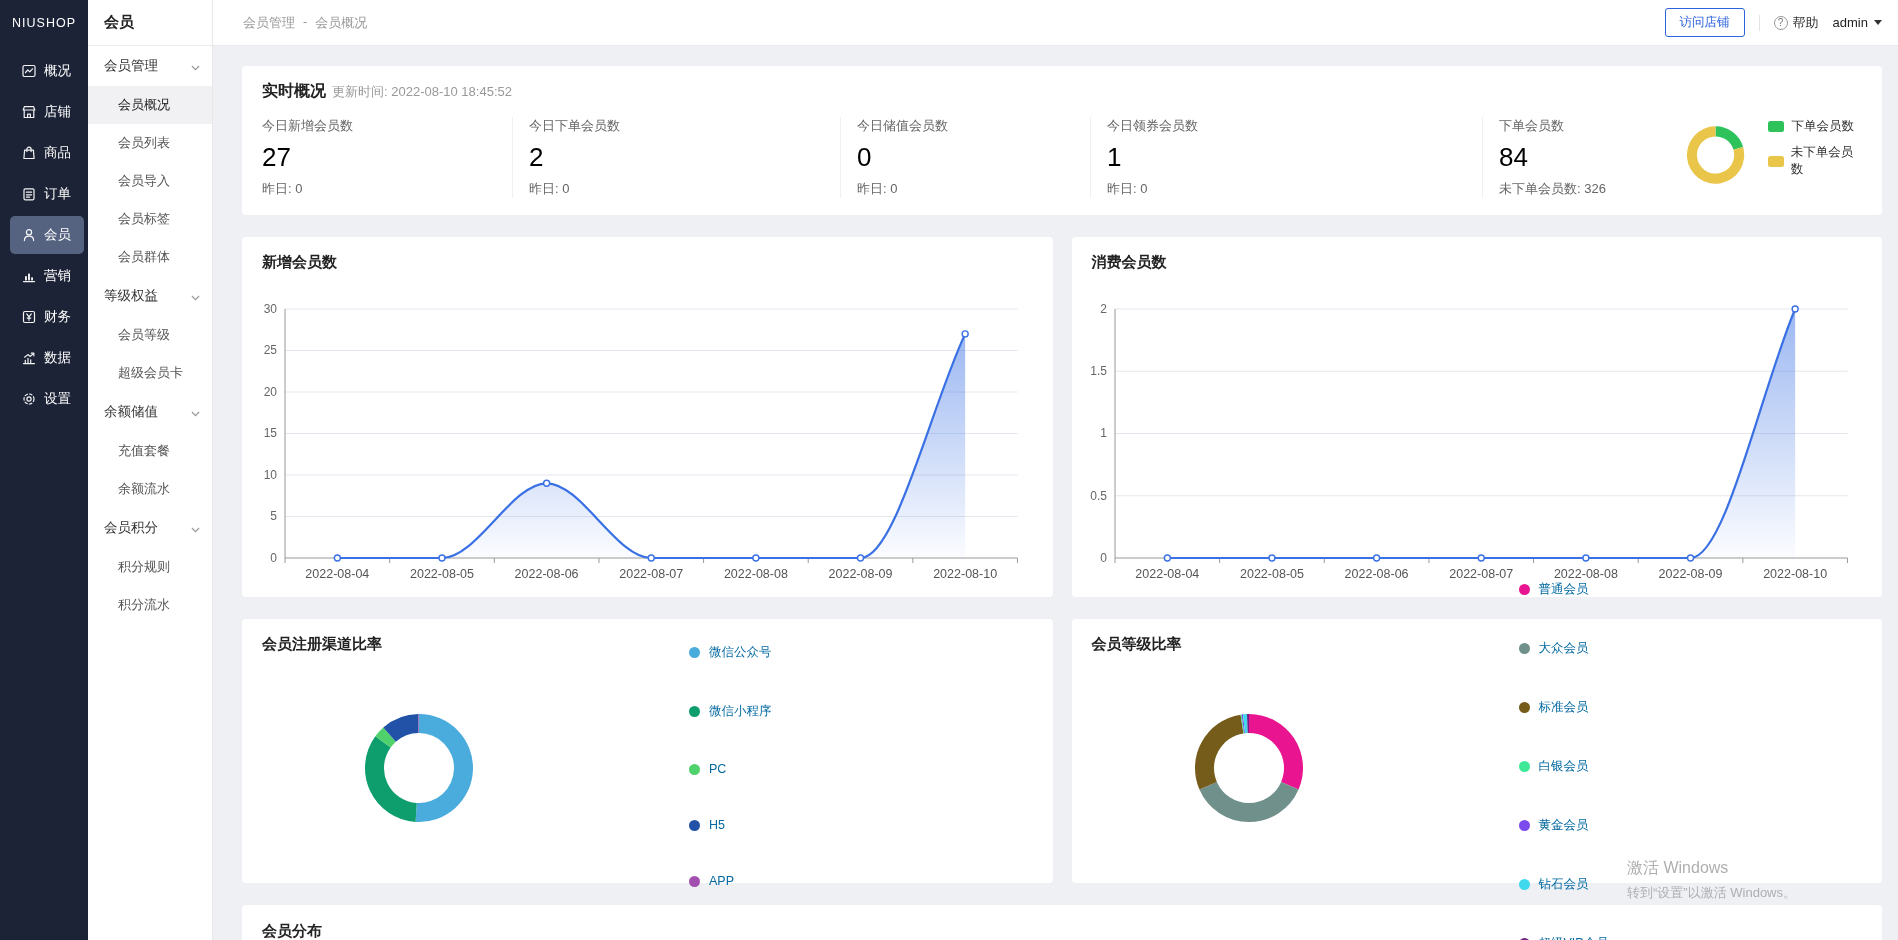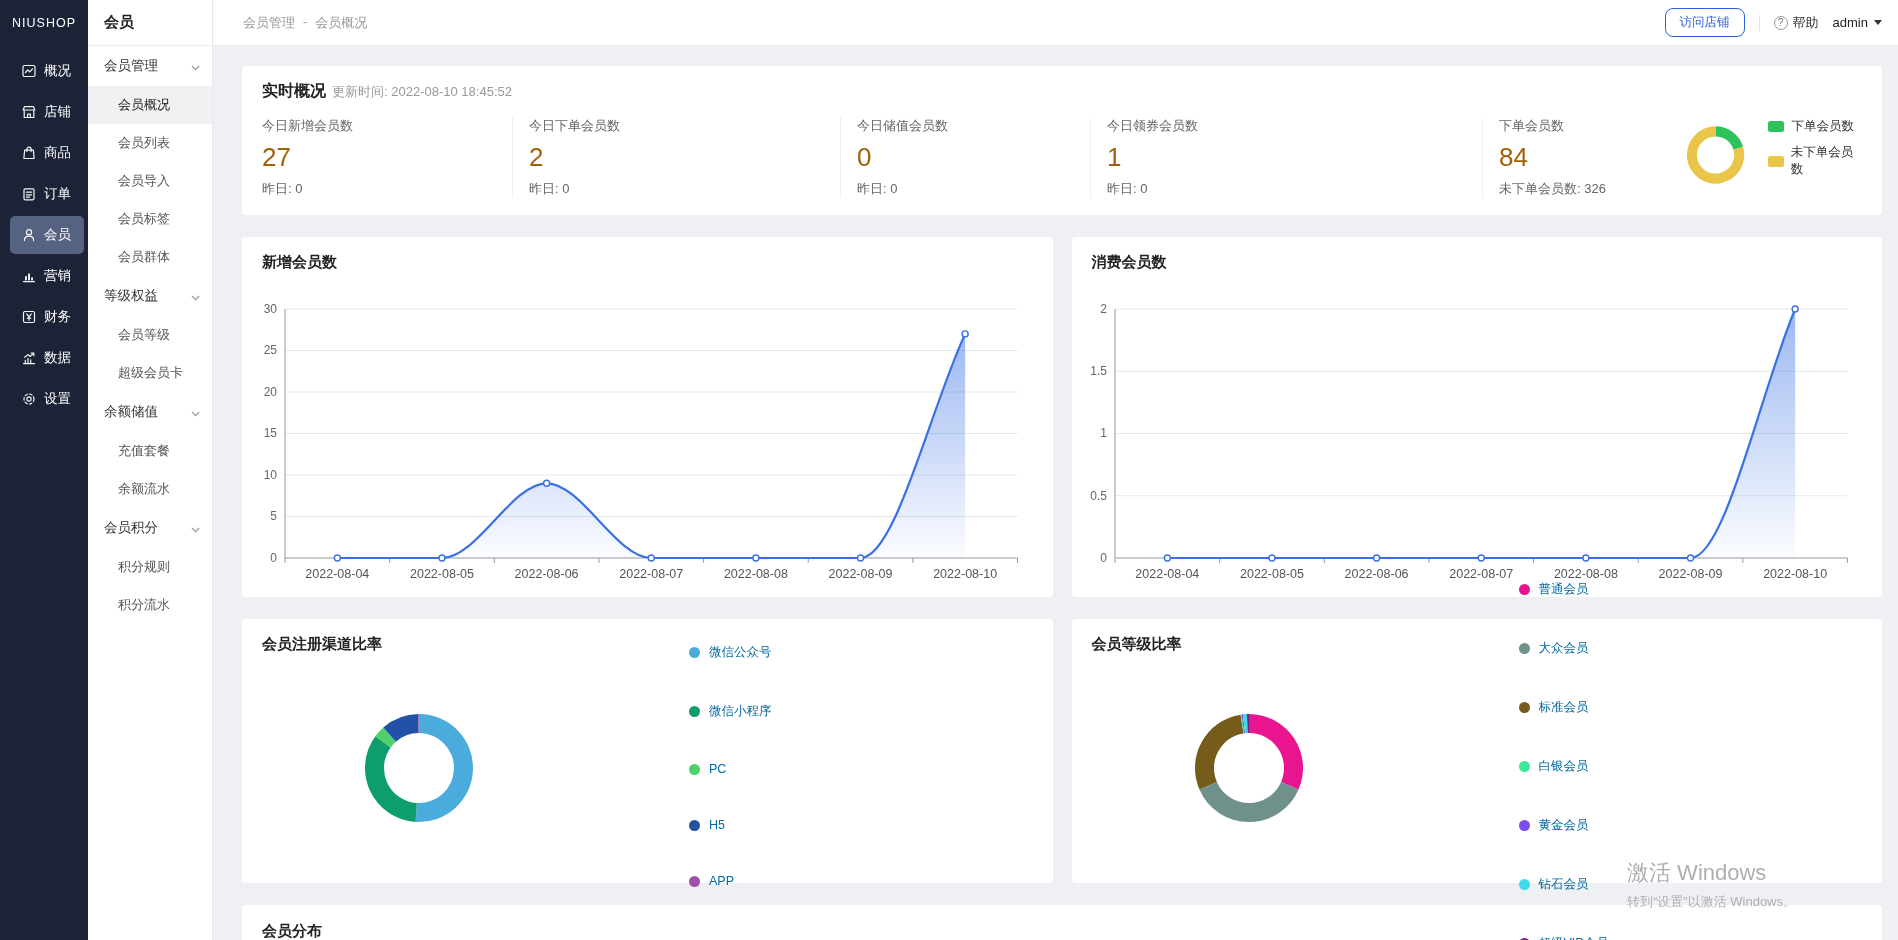--- a/index.html
+++ b/index.html
@@ -32,21 +32,21 @@
   .snav-item { padding:10px 0 10px 30px; font-size:13px; color:#555; cursor:pointer; }
   .snav-item.active { background:#f1f1f3; color:#222; }
 
   
   .topbar { position:absolute; left:213px; top:0; right:0; height:46px; background:#fff;
     border-bottom:1px solid #ebebeb; display:flex; align-items:center;
     justify-content:space-between; padding:0 16px 0 30px; z-index:10; }
   .breadcrumb { font-size:13px; color:#9a9a9a; display:flex; gap:8px; }
   .topbar-right { display:flex; align-items:center; gap:14px; }
   .visit-shop-btn { background:#fff; border:1px solid #2d63de; color:#2d63de;
-    font-size:12.5px; padding:5px 14px; border-radius:8px; cursor:pointer;
+    font-size:12.5px; padding:5px 14px; border-radius:3px; cursor:pointer;
     font-family:inherit; }
   .vdiv { width:1px; height:16px; background:#e3e3e3; }
   .help-wrap { display:flex; align-items:center; gap:5px; font-size:13px; color:#333; cursor:pointer; }
   .help-icon { width:14px; height:14px; border:1px solid #999; border-radius:50%;
     color:#777; font-size:10px; line-height:12px; text-align:center; display:inline-block; }
   .user-wrap { display:flex; align-items:center; gap:6px; font-size:13px; color:#222; cursor:pointer;text-align:center; }
   .caret-down { width:0; height:0; border-left:4.5px solid transparent;
     border-right:4.5px solid transparent; border-top:5.5px solid #333; }
 
   
@@ -58,21 +58,21 @@
   
   .realtime { height:149px; padding:15px 20px 0 20px; margin-bottom:22px; }
   .rt-head { display:flex; align-items:baseline; gap:6px; margin-bottom:15px; }
   .rt-title { font-size:16px; font-weight:bold; color:#222; }
   .rt-updated { font-size:13px; color:#999; }
   .stats { display:grid; grid-template-columns:250px 328px 250px 392px 1fr; }
   .stat-cell { padding-left:16px; }
   .stat-cell:first-child { padding-left:0; }
   .stat-cell + .stat-cell { border-left:1px solid #f0f0f0; }
   .stat-label { font-size:13px; color:#666; margin-bottom:7px; }
-  .stat-value { font-size:26px; color:#a16207; font-weight:500; margin-bottom:7px; }
+  .stat-value { font-size:26px; color:#000000; font-weight:500; margin-bottom:7px; }
   .stat-sub { font-size:13px; color:#666; }
   .stat-cell.with-donut { display:flex; align-items:center; }
   .stat-block { width:170px; }
   .mini-donut { width:64px; height:64px; margin-left:24px; margin-top:-6px; }
   .mini-legend { list-style:none; margin-left:22px; margin-top:-10px; }
   .mini-legend li { display:flex; align-items:center; gap:7px; margin-bottom:9px;
     font-size:12.5px; color:#333; cursor:pointer; }
   .mini-legend .chip { width:16px; height:11px; border-radius:2.5px; display:inline-block; }
 
   
@@ -90,21 +90,21 @@
   .pie-legend li { display:flex; align-items:center; gap:9px; margin:21px 0;
     font-size:12.5px; color:#0369a1; cursor:pointer; }
   .pie-legend .dot { width:11px; height:11px; border-radius:50%; display:inline-block; }
 
   
   .dist-panel { height:90px; padding:17px 20px; margin-bottom:0; }
   .dist-title { font-size:15px; font-weight:bold; color:#222; }
 
   
   .watermark { position:absolute; left:1627px; top:858px; z-index:40; pointer-events:none; }
-  .watermark .wm1 { font-size:22px; color:rgba(125,125,125,.62); }
+  .watermark .wm1 { font-size:16px; color:rgba(125,125,125,.62); }
   .watermark .wm2 { font-size:13px; color:rgba(125,125,125,.58); margin-top:5px; }
 
   
   text { font-family:"Liberation Sans","DejaVu Sans",sans-serif; }
 </style>
 </head>
 <body>
 
 <aside class="primary-sidebar">
   <div class="logo">NIUSHOP</div>

